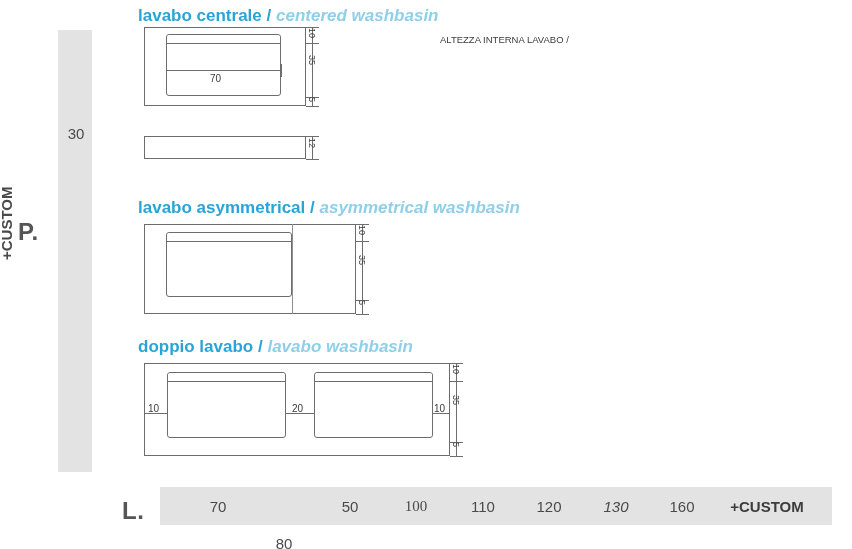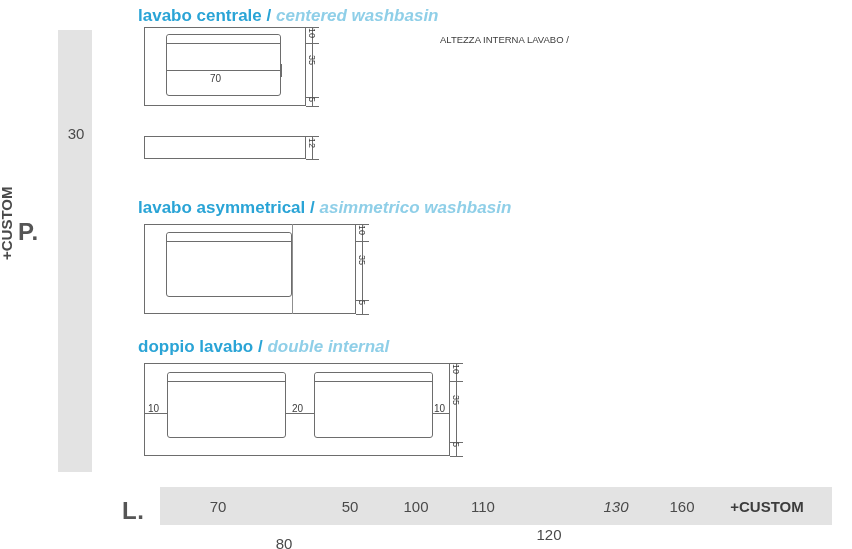--- a/index.html
+++ b/index.html
@@ -110,42 +110,42 @@
 
 <div class="abs outline" style="left:144px;top:136px;width:162px;height:23px;"></div>
 <div class="abs vline" style="left:312px;top:136px;height:23px;"></div>
 <div class="abs hline" style="left:306px;top:136px;width:13px;"></div>
 <div class="abs hline" style="left:306px;top:159px;width:13px;"></div>
 <div class="abs dim-v" style="left:307px;top:138px;">12</div>
 
 <div class="abs sec-title" style="top:198px;">
   <span class="it">lavabo asymmetrical</span>
   <span class="sep">/</span>
-  <span class="en">asimmetrico washbasin</span>
+  <span class="en">asymmetrical washbasin</span>
 </div>
 
 <div class="abs outline" style="left:144px;top:224px;width:212px;height:90px;"></div>
 <div class="abs basin" style="left:166px;top:232px;width:126px;height:65px;">
   <div class="basin-top"></div>
 </div>
 <div class="abs vline" style="left:292px;top:224px;height:90px;background:#8f8f8f;"></div>
 
 <div class="abs vline" style="left:362px;top:224px;height:90px;"></div>
 <div class="abs hline" style="left:356px;top:224px;width:13px;"></div>
 <div class="abs hline" style="left:356px;top:241px;width:13px;"></div>
 <div class="abs hline" style="left:356px;top:300px;width:13px;"></div>
 <div class="abs hline" style="left:356px;top:314px;width:13px;"></div>
 <div class="abs dim-v" style="left:357px;top:225px;">10</div>
 <div class="abs dim-v" style="left:357px;top:255px;">35</div>
 <div class="abs dim-v" style="left:357px;top:300px;">5</div>
 
 <div class="abs sec-title" style="top:337px;">
   <span class="it">doppio lavabo</span>
   <span class="sep">/</span>
-  <span class="en">double internal</span>
+  <span class="en">lavabo washbasin</span>
 </div>
 
 <div class="abs outline" style="left:144px;top:363px;width:306px;height:93px;"></div>
 <div class="abs basin" style="left:167px;top:372px;width:119px;height:66px;">
   <div class="basin-top"></div>
 </div>
 <div class="abs basin" style="left:314px;top:372px;width:119px;height:66px;">
   <div class="basin-top"></div>
 </div>
 
@@ -164,18 +164,18 @@
 <div class="abs dim-v" style="left:451px;top:364px;">10</div>
 <div class="abs dim-v" style="left:451px;top:395px;">35</div>
 <div class="abs dim-v" style="left:451px;top:442px;">5</div>
 
 <div class="abs" id="length-bar"></div>
 <div class="abs" id="length-label-l">L.</div>
 
 <div class="abs len-item" style="left:188px;width:60px;">70</div>
 <div class="abs len-item" style="left:254px;width:60px;margin-top:37px;">80</div>
 <div class="abs len-item" style="left:320px;width:60px;">50</div>
-<div class="abs len-item" style="left:386px;width:60px;">100</div>
+<div class="abs len-item" style="left:386px;width:60px;font-family:Liberation Serif, serif;">100</div>
 <div class="abs len-item" style="left:453px;width:60px;">110</div>
-<div class="abs len-item" style="left:519px;width:60px;margin-top:28px;">120</div>
+<div class="abs len-item" style="left:519px;width:60px;">120</div>
 <div class="abs len-item" style="left:586px;width:60px;font-style:italic;">130</div>
 <div class="abs len-item" style="left:652px;width:60px;">160</div>
 <div class="abs len-item custom" style="left:712px;width:110px;">+CUSTOM</div>
 
 </body></html>

